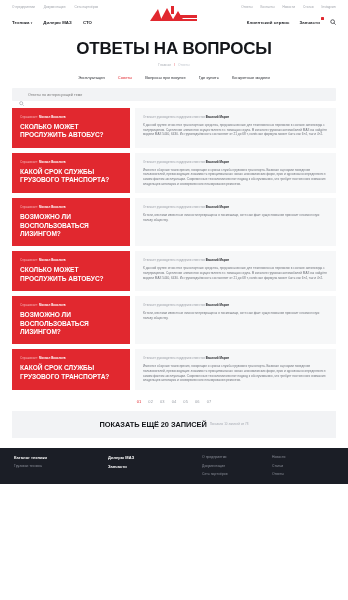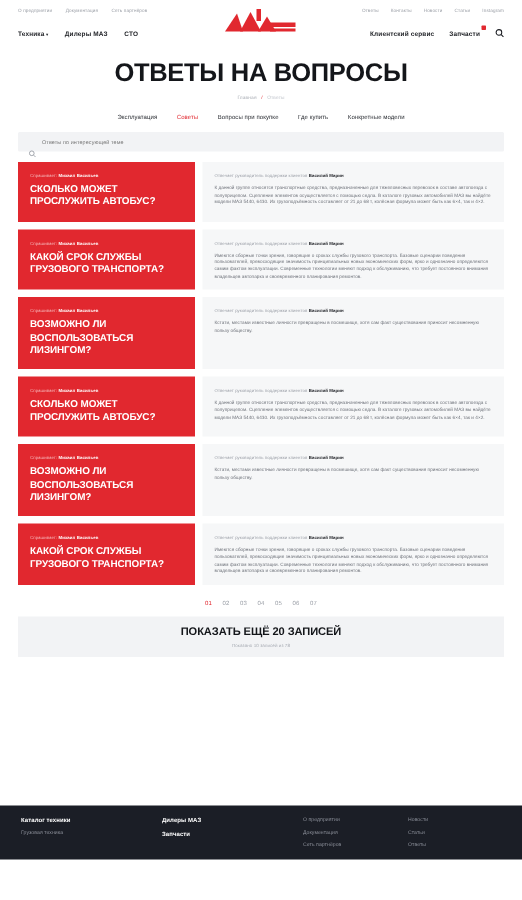--- a/index.html
+++ b/index.html
@@ -2,21 +2,21 @@
 <html lang="ru"><head>
 <meta charset="utf-8">
 <style>
   * { box-sizing: border-box; margin: 0; padding: 0; }
   html, body {
     width: 348px; height: 600px;
     background: #ffffff;
     font-family: "Liberation Sans", "DejaVu Sans", sans-serif;
     overflow: hidden;
   }
-  .page { width: 348px; height: 573px; position: relative; background:#fff; }
+  .page { width: 348px; height: 484px; position: relative; background:#fff; }
 
   
   .topbar {
     height: 14px; padding: 4px 12px 0 12px;
     display: flex; align-items: flex-start; justify-content: space-between;
     position: relative;
   }
   .toplinks { display: flex; gap: 9px; }
   .toplinks a {
     font-size: 3.1px; color: #9a9ea6; text-decoration: none;
@@ -111,21 +111,21 @@
   
   .pagination {
     margin-top: 9px; display: flex; justify-content: center; gap: 7px;
   }
   .pagination a { font-size: 4px; color: #9ca0a8; text-decoration: none; letter-spacing: .1px; }
   .pagination a.active { color: #e1282f; }
 
   
   .showmore {
     margin: 7px 12px 0 12px; background: #f2f3f5; height: 27px;
-    display: flex; flex-direction: column; align-items: center; justify-content: center;
+    display: flex; flex-direction: row; align-items: center; justify-content: center;
     gap: 3px; cursor: pointer;
   }
   .showmore .lbl {
     font-size: 7.4px; font-weight: bold; color: #14161a;
     letter-spacing: -.05px; text-transform: uppercase;
   }
   .showmore .sub { font-size: 3px; color: #a7abb3; letter-spacing: .05px; }
 
   
   .footer {

